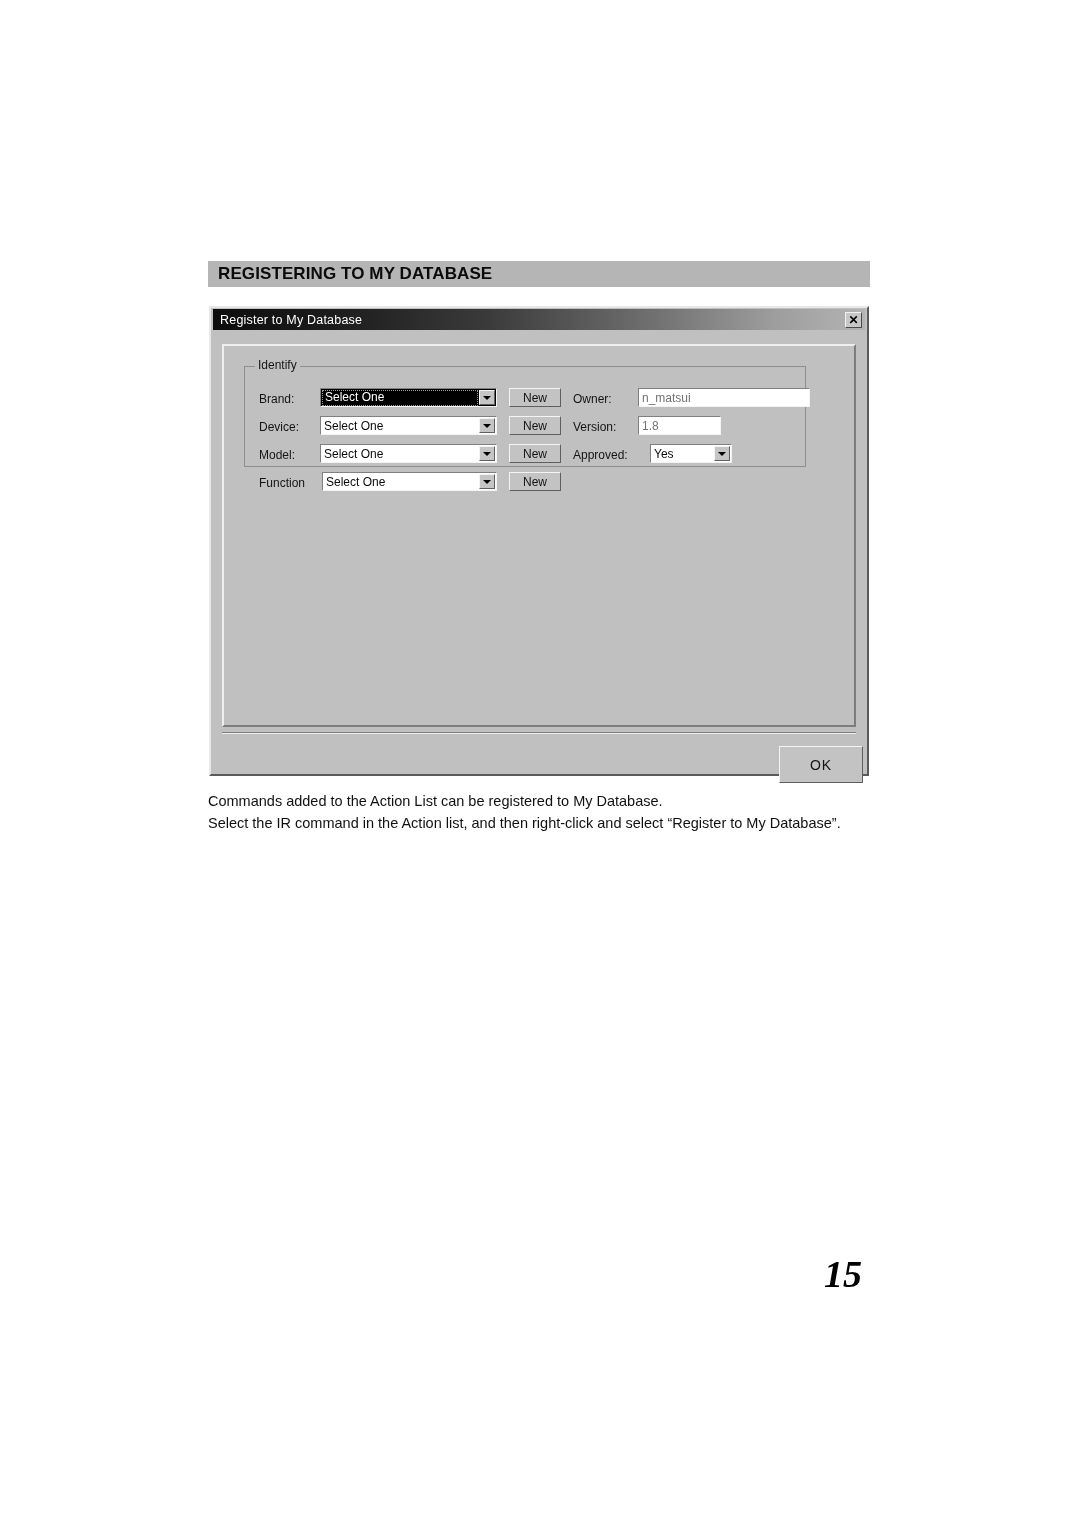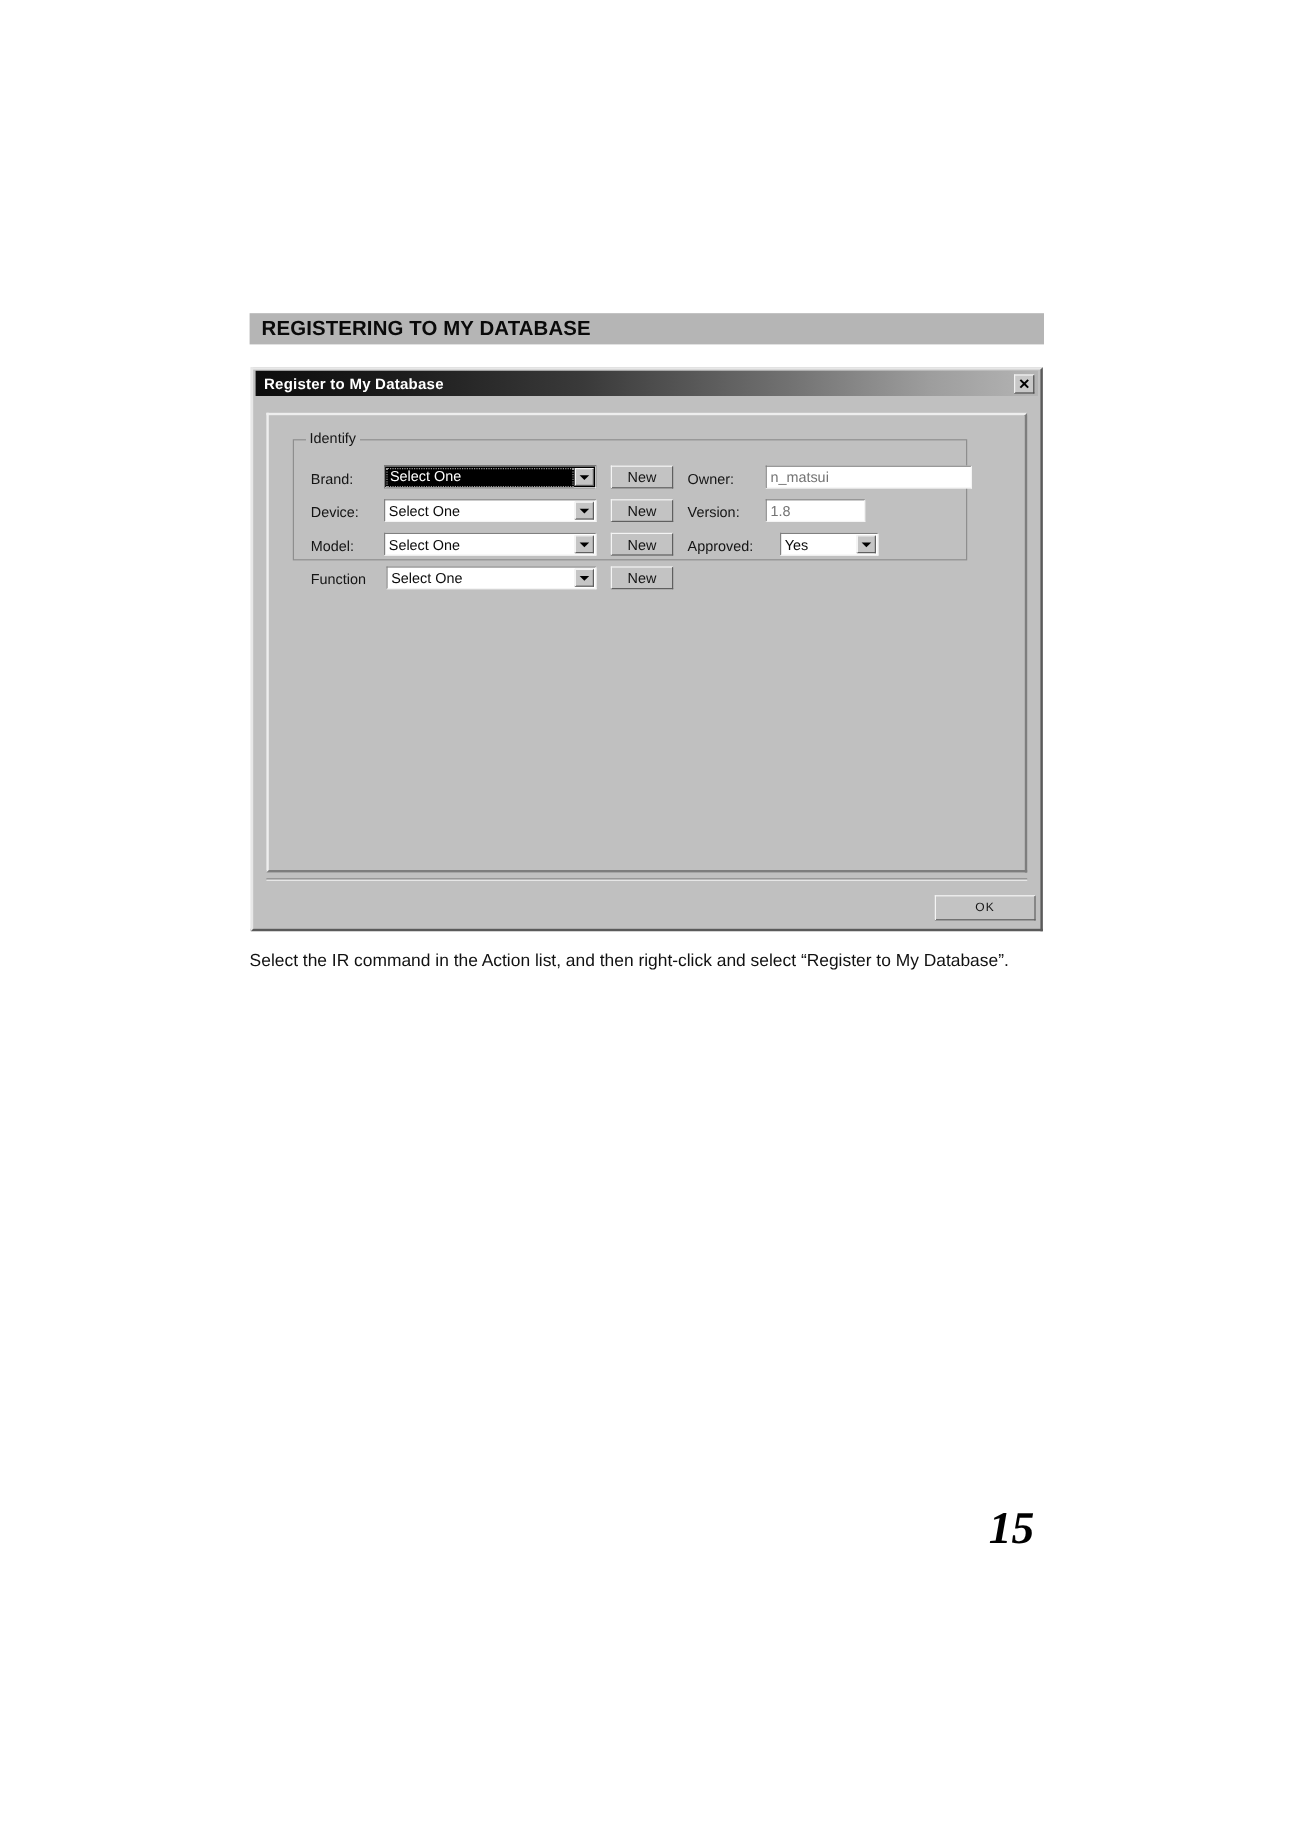--- a/index.html
+++ b/index.html
@@ -56,21 +56,21 @@
     top: 1px;
     right: 2px;
     height: 21px;
     background: linear-gradient(to right, #0d0d0d 0%, #1c1c1c 18%, #3a3a3a 42%, #717171 68%, #9d9d9d 86%, #b4b4b4 100%);
     display: flex;
     align-items: center;
   }
   .titlebar .title-text {
     color: #ffffff;
     font-size: 12.5px;
-    font-weight: bold;
+    font-weight: normal;
     padding-left: 7px;
     letter-spacing: 0.2px;
     white-space: nowrap;
   }
   .titlebar .spacer { flex: 1 1 auto; }
   .close-btn {
     width: 17px;
     height: 16px;
     margin-right: 3px;
     background: #c8c8c8;
@@ -227,22 +227,22 @@
     color: #141414;
     white-space: nowrap;
   }
   .btn.new-btn { width: 52px; height: 19px; }
 
   #ok-button {
     position: absolute;
     left: 568px;
     top: 438px;
     width: 84px;
-    height: 21px;
-    font-size: 10px;
+    height: 37px;
+    font-size: 14px;
     letter-spacing: 1px;
   }
 
   
   .bottom-groove {
     position: absolute;
     left: 11px;
     top: 424px;
     width: 634px;
     height: 2px;
@@ -358,16 +358,17 @@
         <span class="tri"></span>
       </span>
   </div>
 
   <div class="bottom-groove"></div>
   <div class="btn" id="ok-button">OK</div>
 
 </div>
 
 <div id="body-text">
+  <div>Commands added to the Action List can be registered to My Database.</div>
   <div>Select the IR command in the Action list, and then right-click and select “Register to My Database”.</div>
 </div>
 
 <div id="page-number">15</div>
 
 </body></html>

